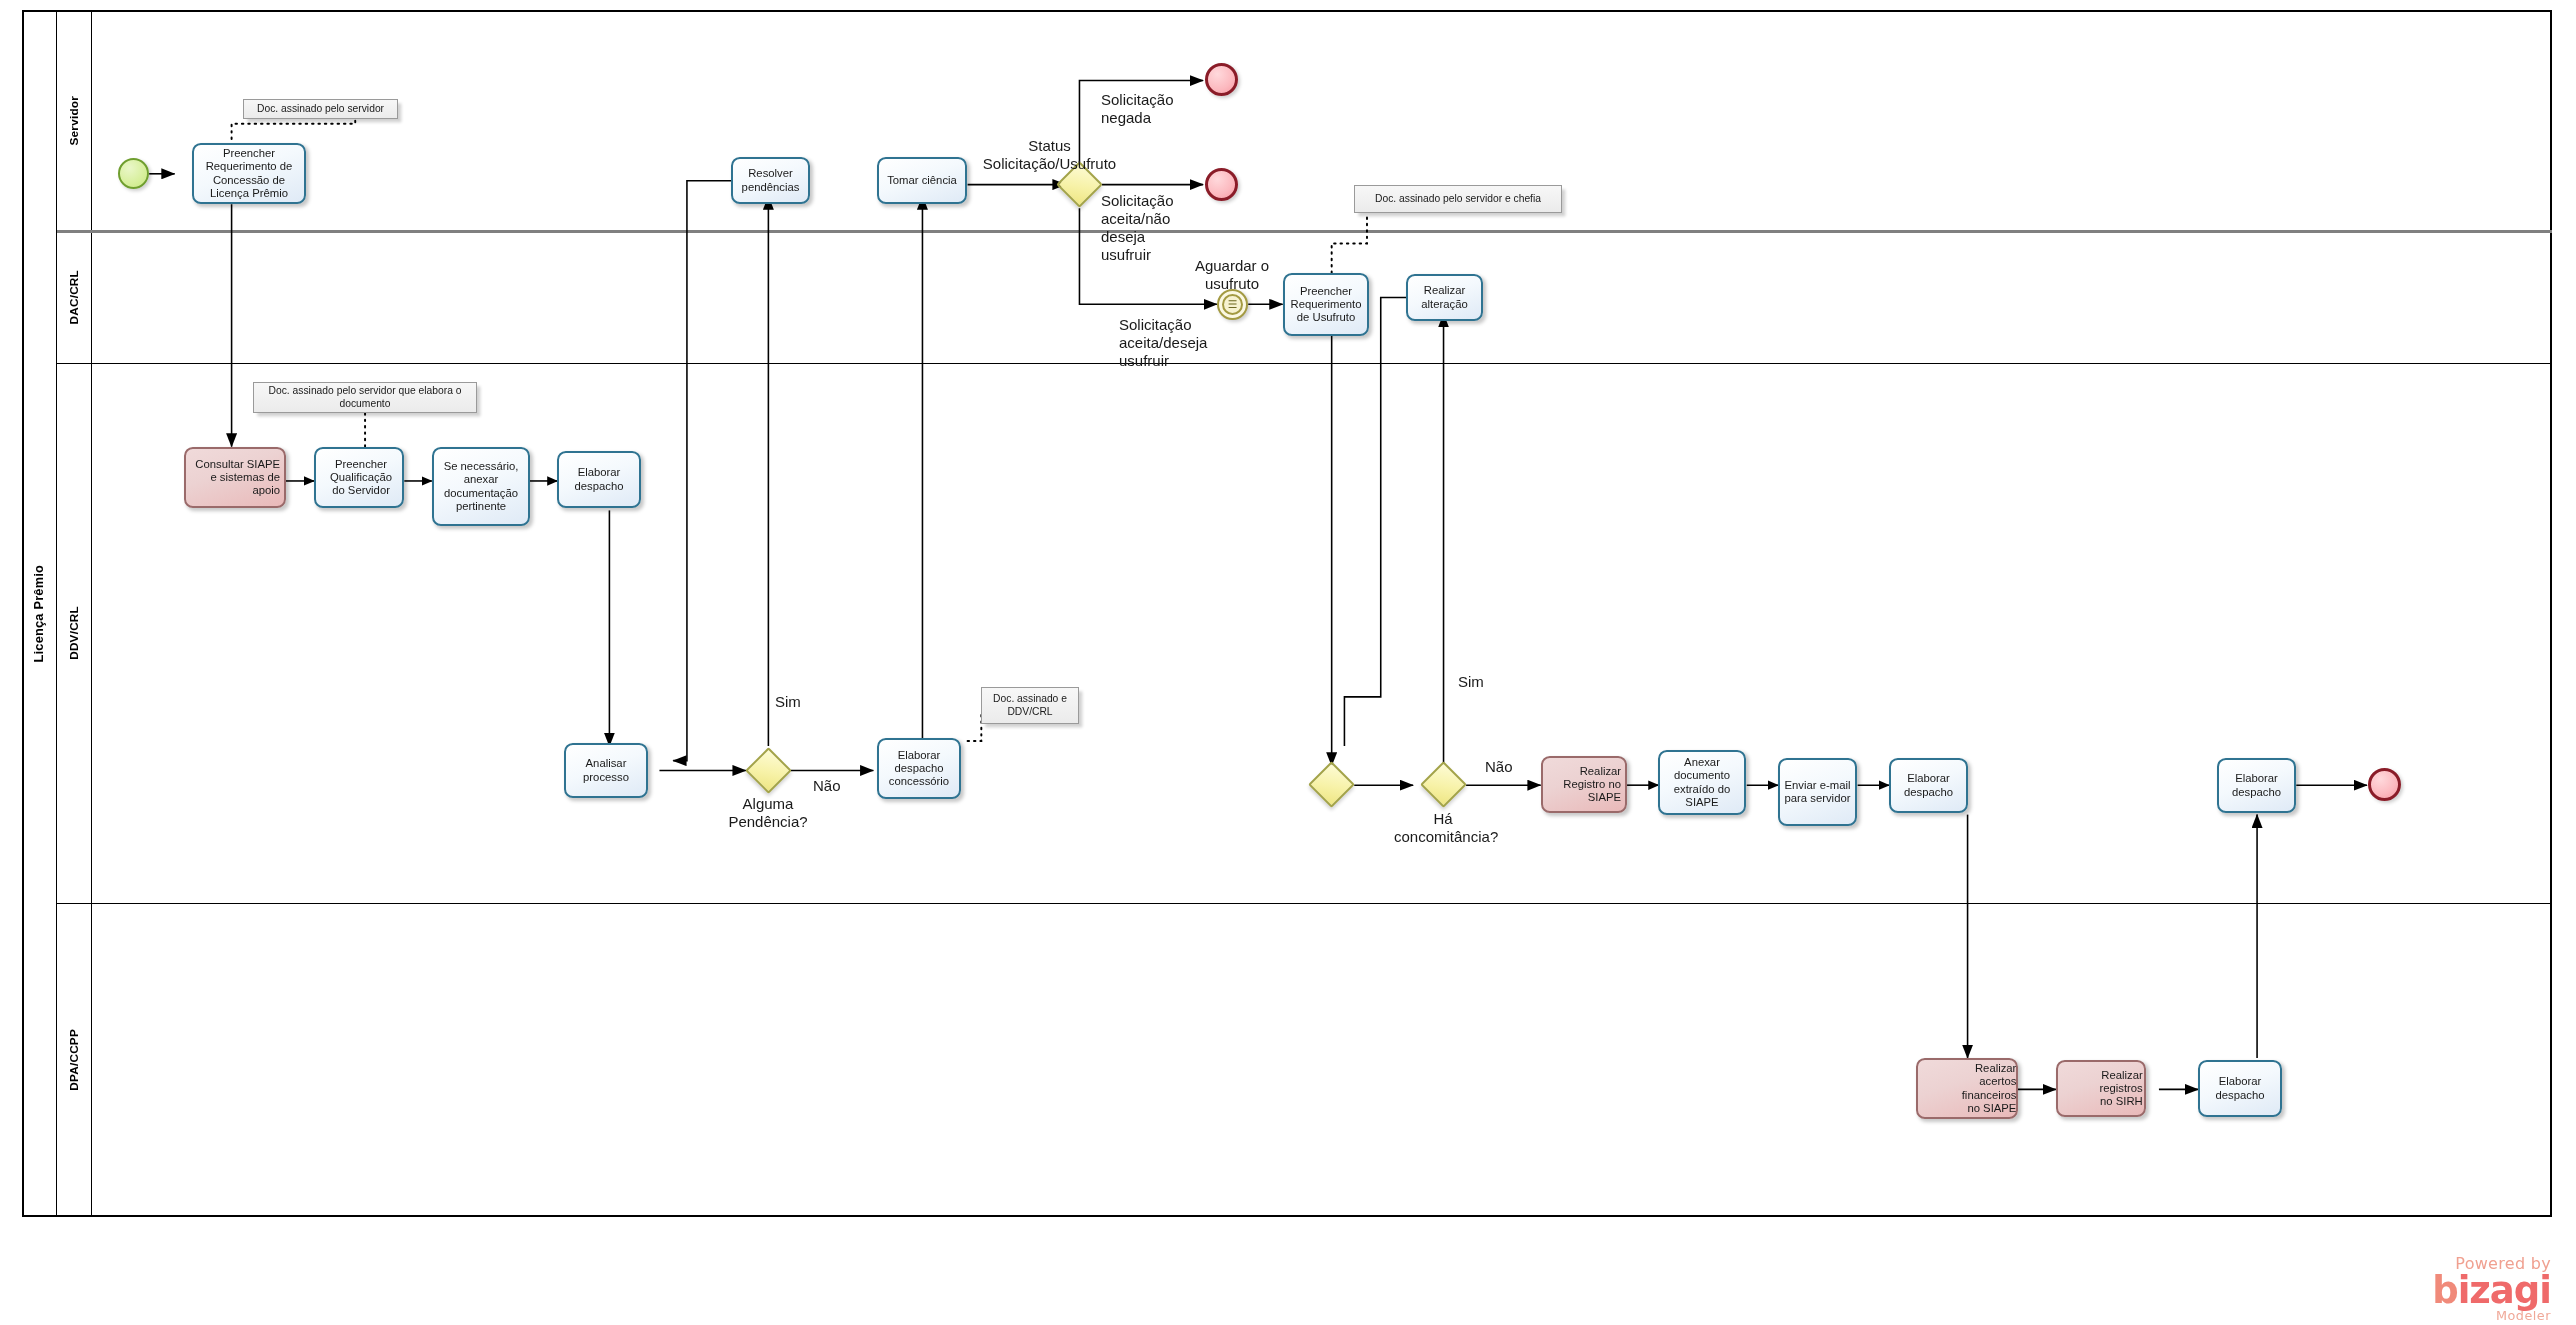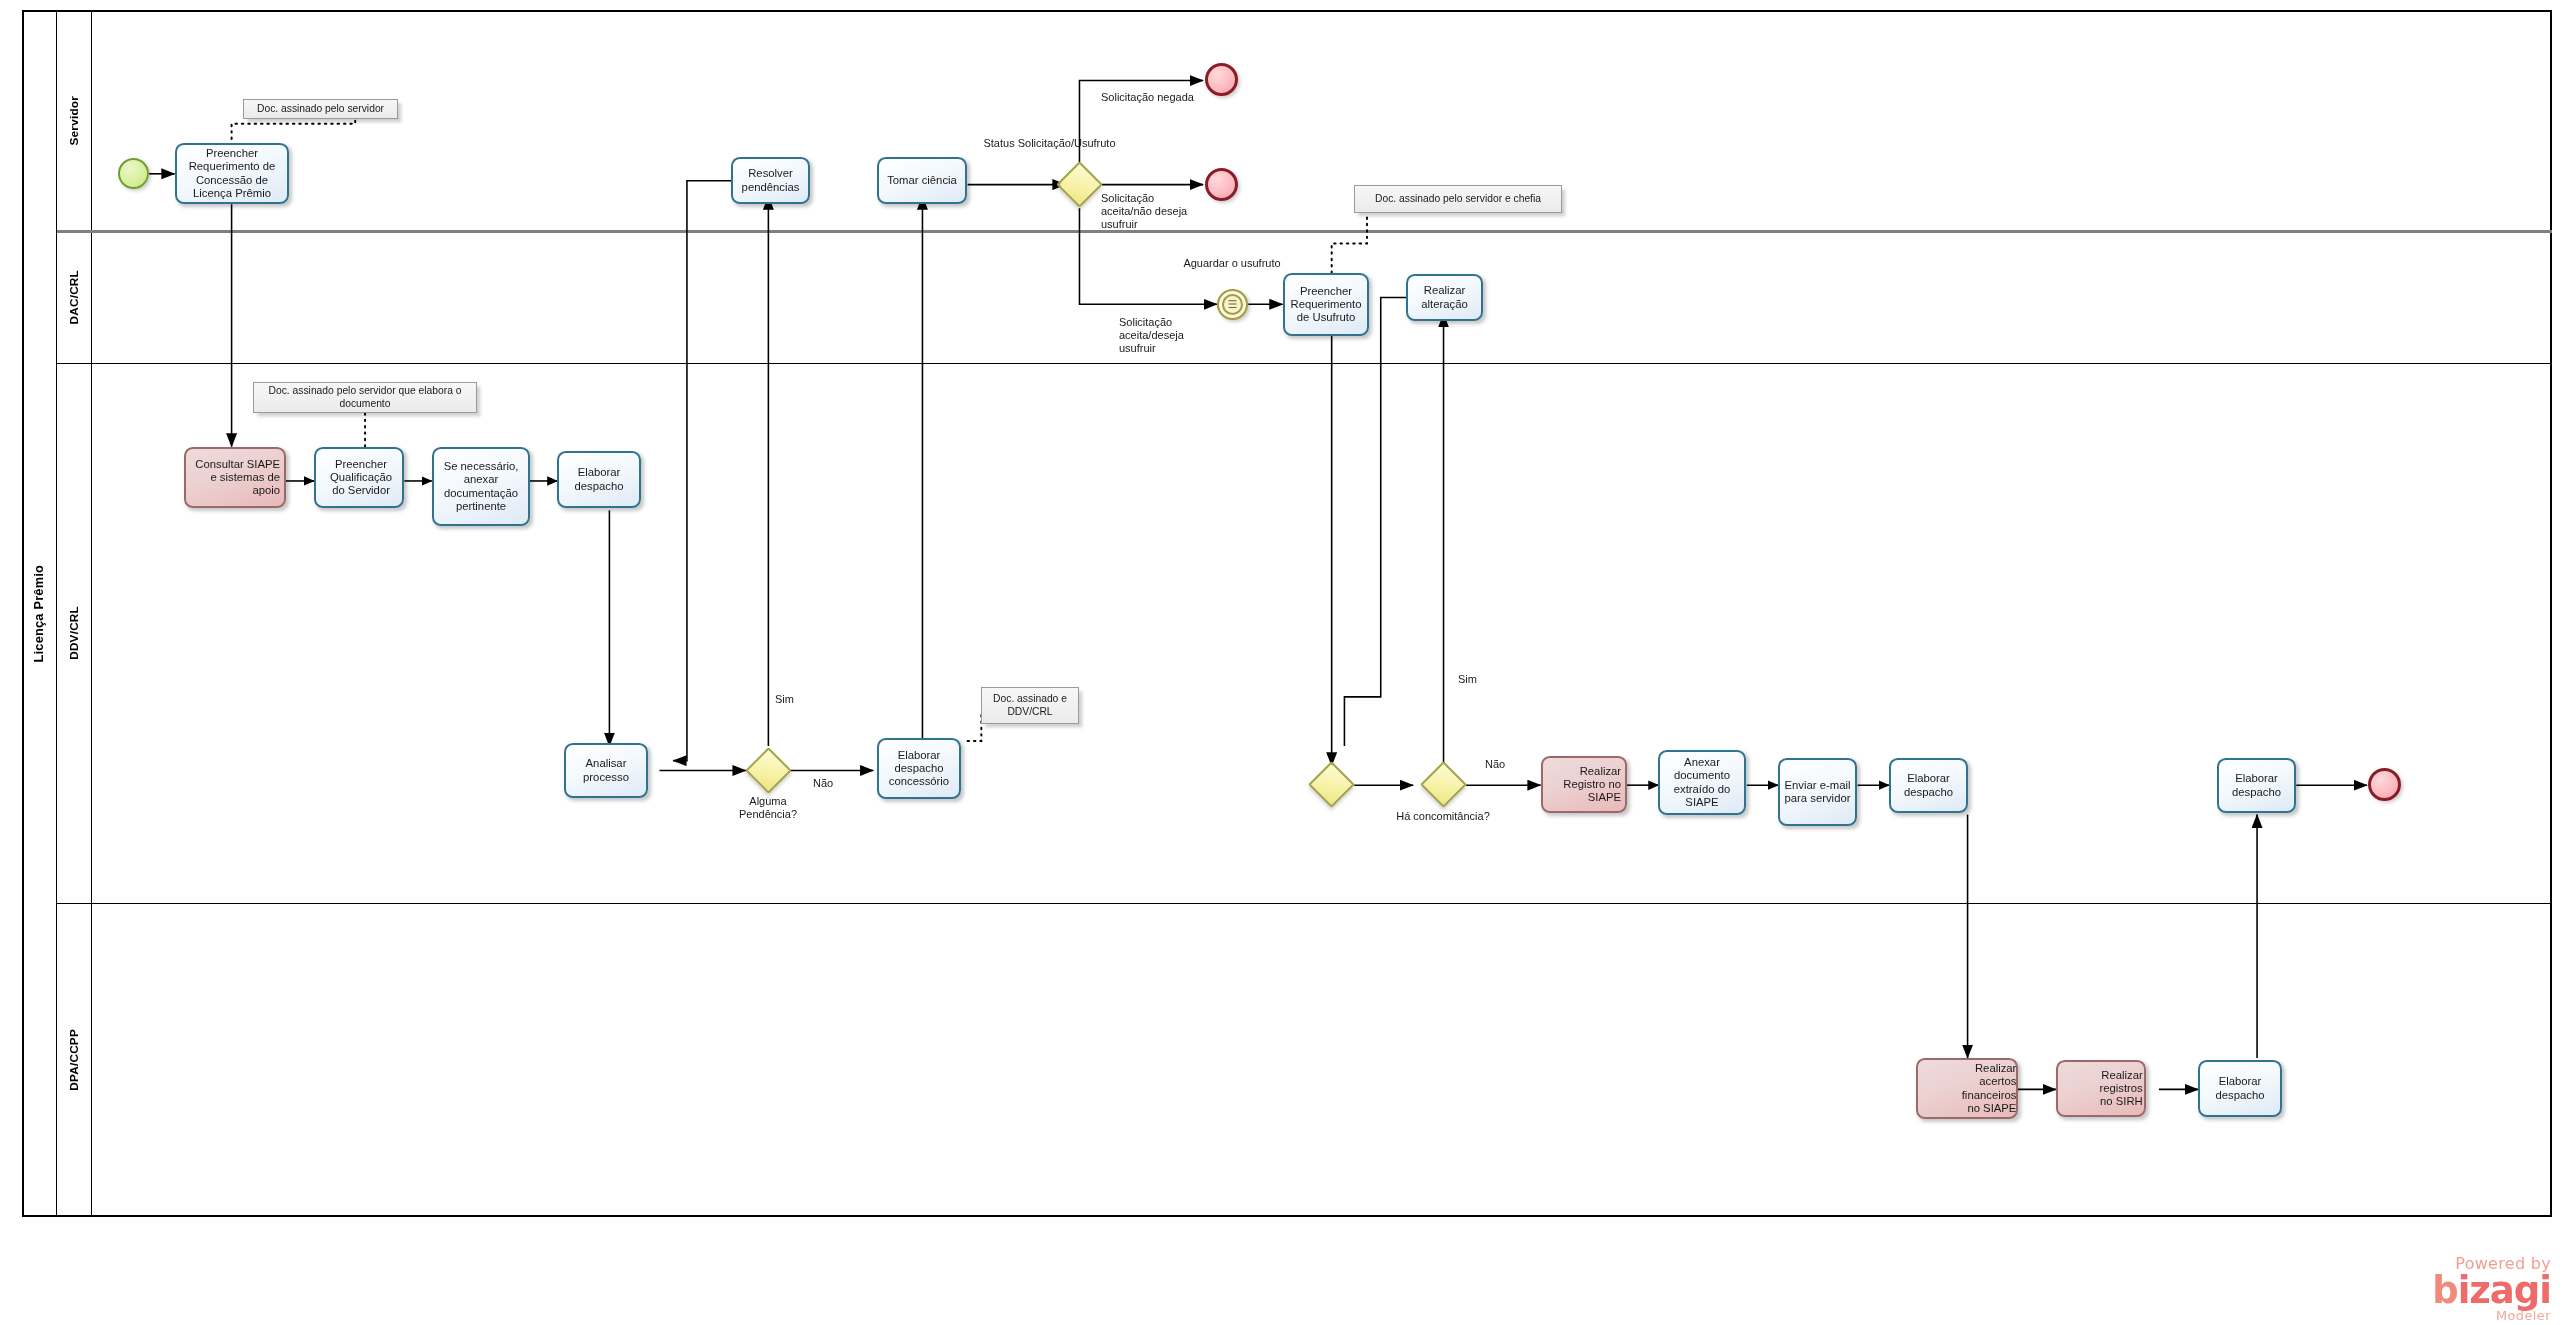--- a/index.html
+++ b/index.html
@@ -51,21 +51,21 @@
     box-shadow:2px 2px 3.9px rgba(0,0,0,.18);}
 
   
   .note{position:absolute;box-sizing:border-box;border:1px solid #9a9a9a;
     background:linear-gradient(180deg,#f7f7f7 0%,#ebebeb 100%);
     display:flex;align-items:center;justify-content:center;text-align:center;
     font-size:10.3px;line-height:1.2;color:#1a1a1a;padding:2px 5.9px;
     box-shadow:3.9px 3.9px 2.9px rgba(0,0,0,.18);}
 
   
-  .lbl{position:absolute;font-size:11px;color:#1a1a1a;line-height:1.2;
+  .lbl{position:absolute;font-size:15px;color:#1a1a1a;line-height:1.2;
     text-align:center;white-space:pre-line;}
   svg.flow{position:absolute;left:0;top:0;width:2576px;height:1326px;pointer-events:none;}
   svg.flow path,svg.flow line{fill:none;stroke:#000;stroke-width:1.6;}
   svg.flow .dot{stroke-dasharray:1.5 5;stroke-width:2;stroke-linecap:round;}
 
   
   .logo{position:absolute;text-align:right;font-family:"DejaVu Sans",sans-serif;}
   .logo .pb{font-size:16px;color:#f0a090;letter-spacing:0.3px;}
   .logo .bz{font-size:37px;color:#f08a7a;font-weight:bold;letter-spacing:-1px;line-height:.95;}
   .logo .bz b{color:#ef6a6a;font-weight:bold;}
@@ -164,21 +164,21 @@
     <path d="M2340,800 L2412,800" marker-end="url(#ah)"></path>
 
     <path class="dot" d="M236,148 L236,126 L362,126 L362,118"></path>
     <path class="dot" d="M372,455 L372,420"></path>
     <path class="dot" d="M986,755 L1000,755 L1000,740 L1000,728"></path>
     <path class="dot" d="M1357,278 L1357,248 L1393,248 L1393,218"></path>
   </svg>
 
   <div class="event start" style="left:118px;top:158px;width:31px;height:31px;"></div>
 
-  <div class="task blue" style="left:175px;top:143px;width:114px;height:61px;">Preencher Requerimento de Concessão de Licença Prêmio</div>
+  <div class="task blue" style="left:192px;top:143px;width:114px;height:61px;">Preencher Requerimento de Concessão de Licença Prêmio</div>
 
   <div class="note" style="left:243px;top:99px;width:155px;height:19.6px;">Doc. assinado pelo servidor</div>
 
   <div class="task blue" style="left:731px;top:157px;width:79px;height:47px;">Resolver pendências</div>
 
   <div class="task blue" style="left:877px;top:157px;width:90px;height:47px;">Tomar ciência</div>
 
   <div class="gw" style="left:1063px;top:168px;width:33px;height:33px;">
       <i></i>
     </div>

